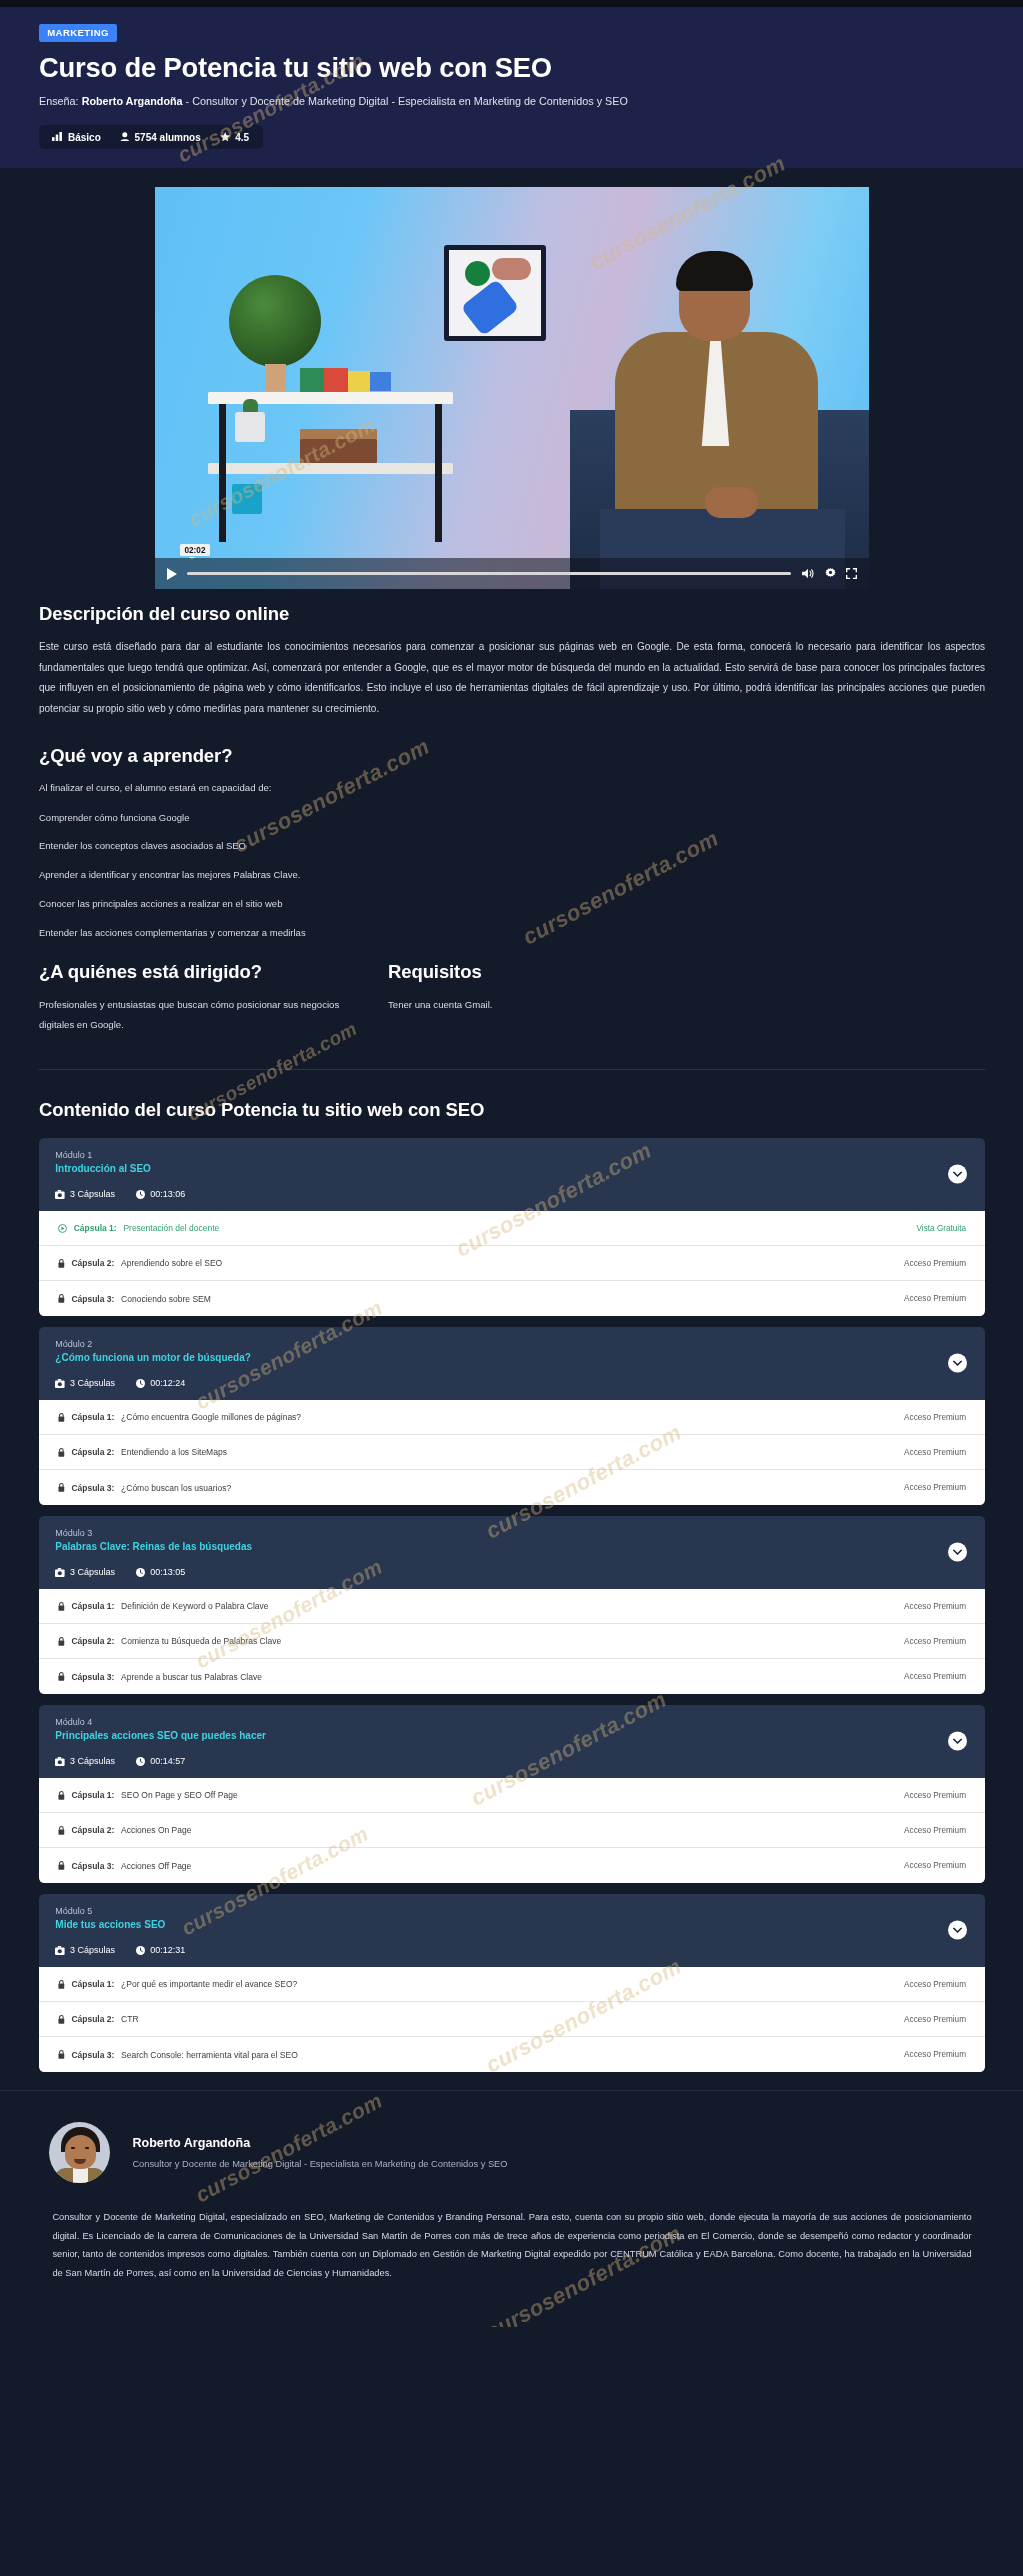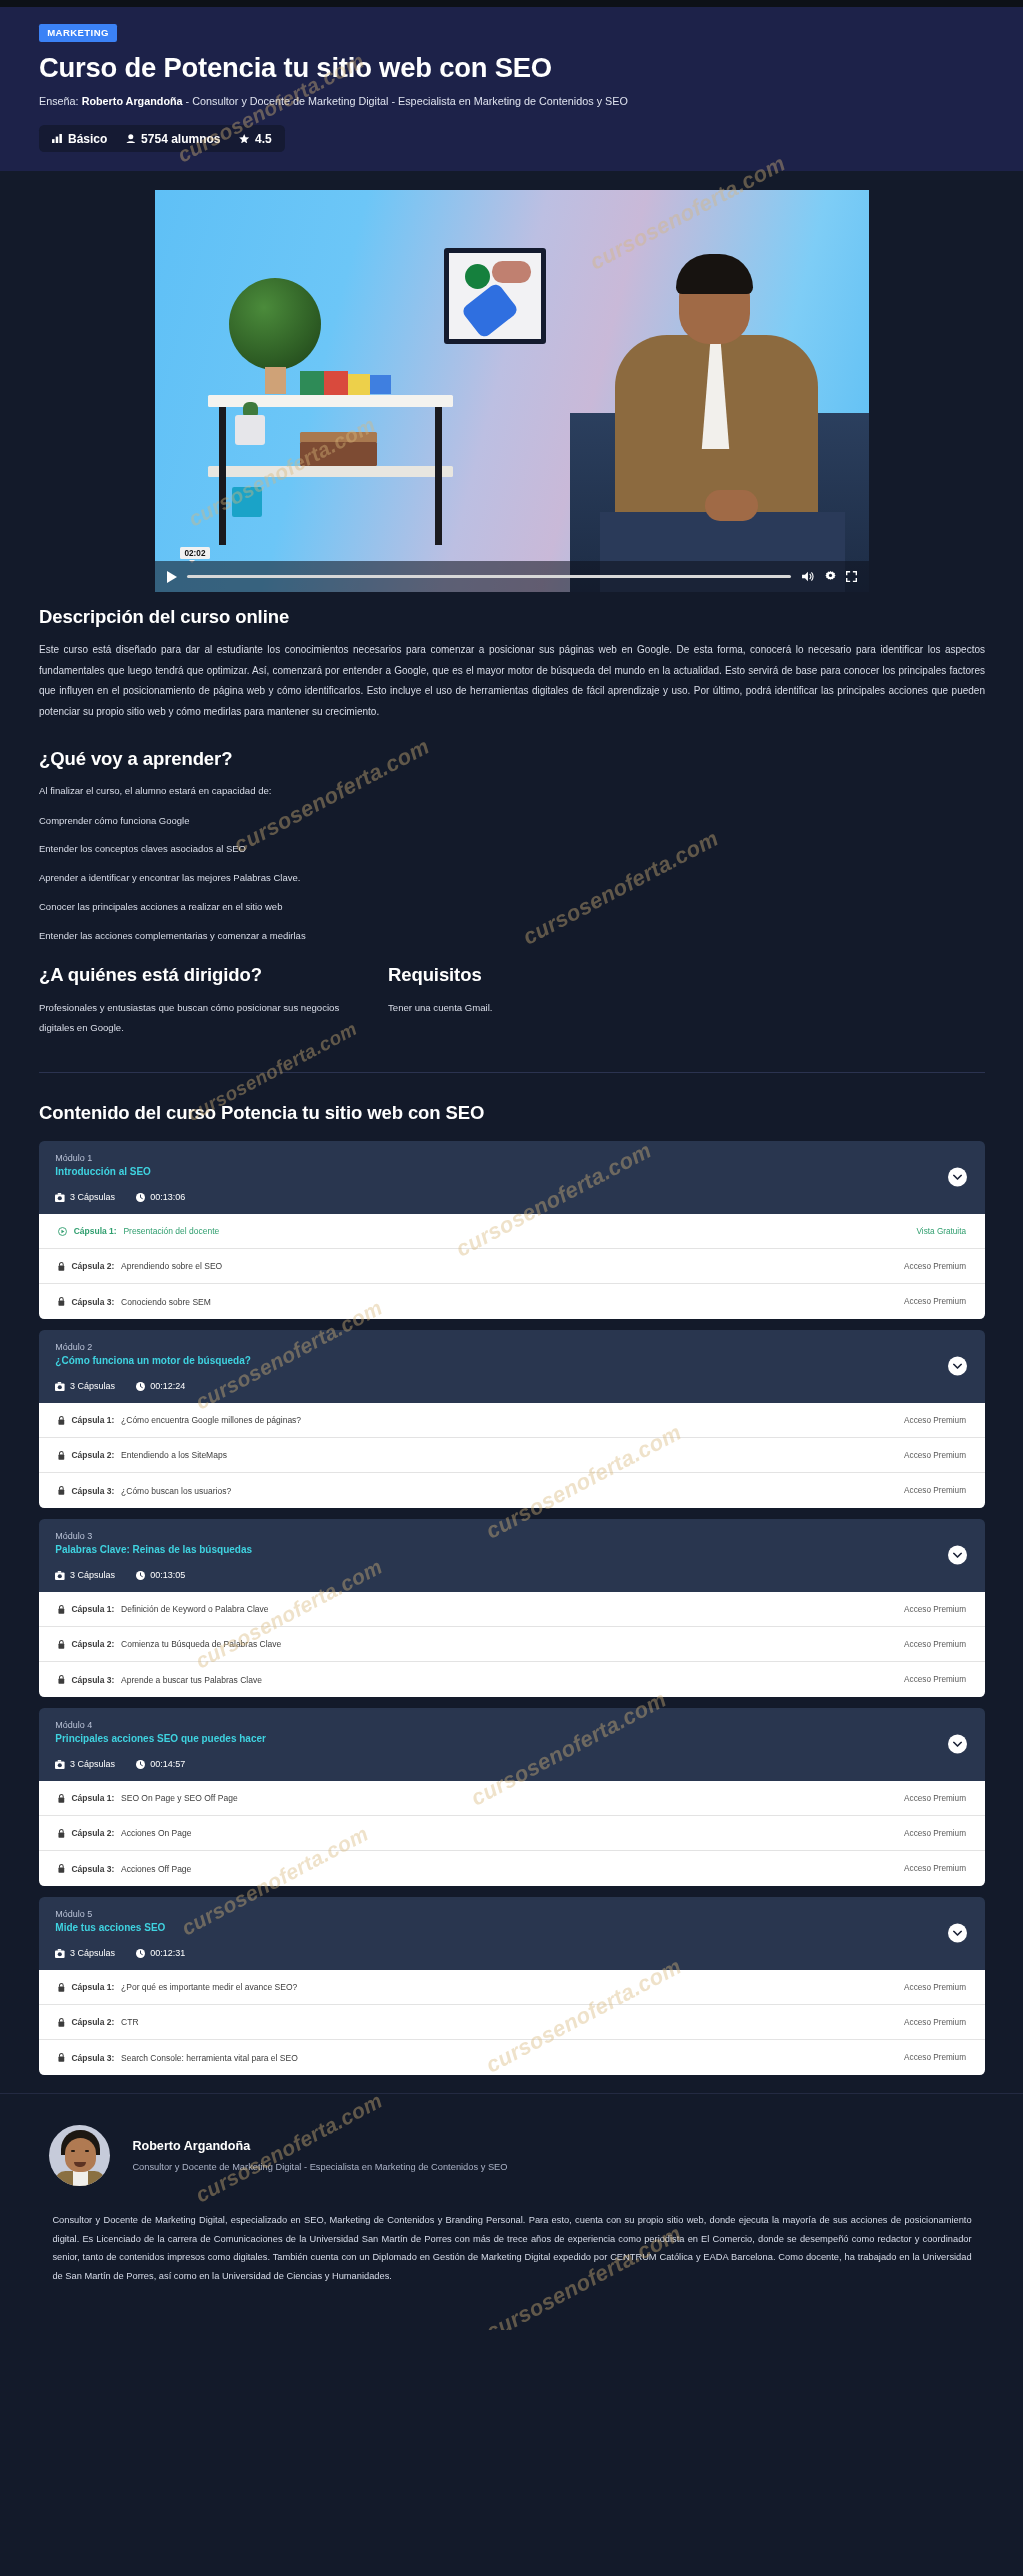--- a/index.html
+++ b/index.html
@@ -51,24 +51,24 @@
     margin-top: 16.3px;
     display: inline-flex;
     align-items: center;
     gap: 19px;
     background: #151a33;
     border-radius: 5.2px;
     padding: 6.7px 13.4px;
   }
   .stat {
     display: inline-flex;
-    align-items: center;
+    align-items: flex-start;
     gap: 5.2px;
     color: #ffffff;
-    font-size: 12px;
+    font-size: 10px;
     font-weight: 600;
   }
   .stat svg { display: block; }
 
   
   .video-wrap {
     background: #131a2a;
     padding: 19px 0 13.4px 0;
     display: flex;
     justify-content: center;

